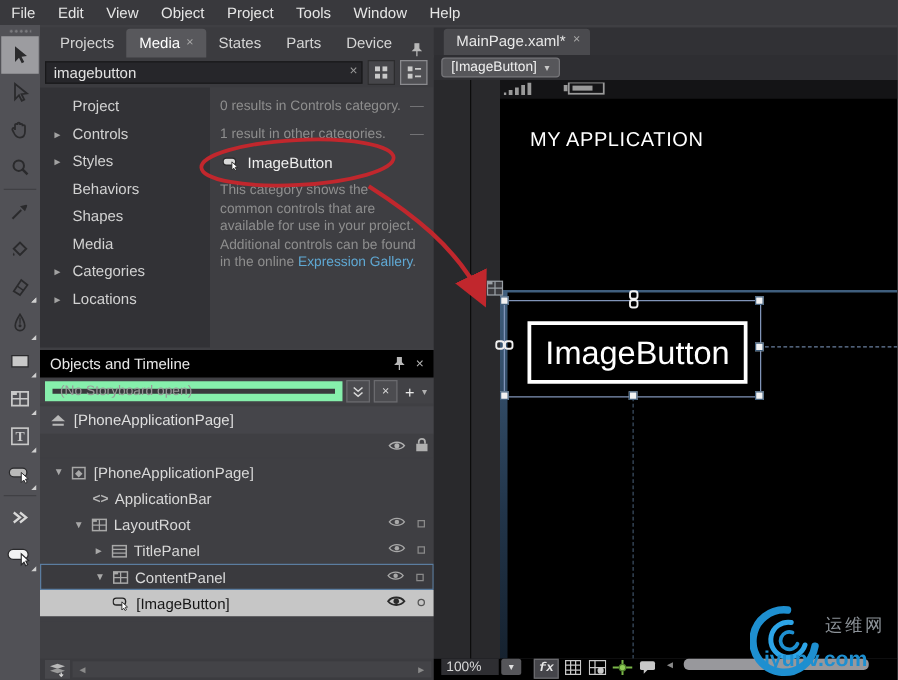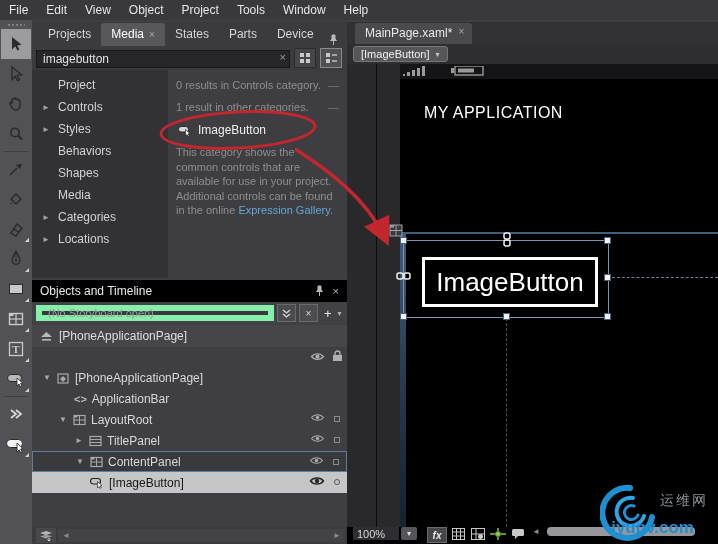--- a/index.html
+++ b/index.html
@@ -111,21 +111,21 @@
                  display:flex;align-items:center;justify-content:center;color:#fff;font-size:26px;font-weight:300;}
 
   #design-statusbar{left:347px;top:527px;width:371px;height:17px;background:#000000;display:flex;
                     align-items:flex-start;gap:2px;z-index:3;}
   #zoom-well{margin-left:6px;width:42px;height:13px;background:#2e2e32;color:#d8d8d8;font-size:11px;
              display:flex;align-items:center;padding-left:4px;}
   #zoom-dd{width:16px;height:13px;background:#56565a;color:#e0e0e0;font-size:8px;display:flex;
            align-items:center;justify-content:center;border-radius:2px;}
   .sbicon{width:18px;height:14px;display:flex;align-items:center;justify-content:center;}
   .sbicon.boxed{border:1px solid #6a6a6e;background:#45454a;}
-  #fx-label{color:#e8e8e8;font-size:10px;font-style:italic;font-weight:bold;}
+  #fx-label{color:#e8e8e8;font-size:10px;font-style:italic;font-weight:bold;font-family:Liberation Mono, monospace;}
   #ds-left{color:#8a8a8a;font-size:8px;padding:0 3px;}
   #ds-thumb{width:148px;height:9px;background:#98989c;border-radius:4px;margin-left:2px;}
 
   
   #annotations{left:0;top:0;z-index:9;pointer-events:none;}
   #watermark{right:2px;bottom:2px;z-index:10;width:116px;height:58px;pointer-events:none;text-decoration:underline;}
   #wm-cn{position:absolute;right:8px;top:8px;color:#8d9399;font-size:14px;letter-spacing:2px;}
   #wm-domain{position:absolute;right:22px;bottom:4px;color:#1e8fd0;font-size:17px;font-weight:bold;}
 </style>
 </head>

